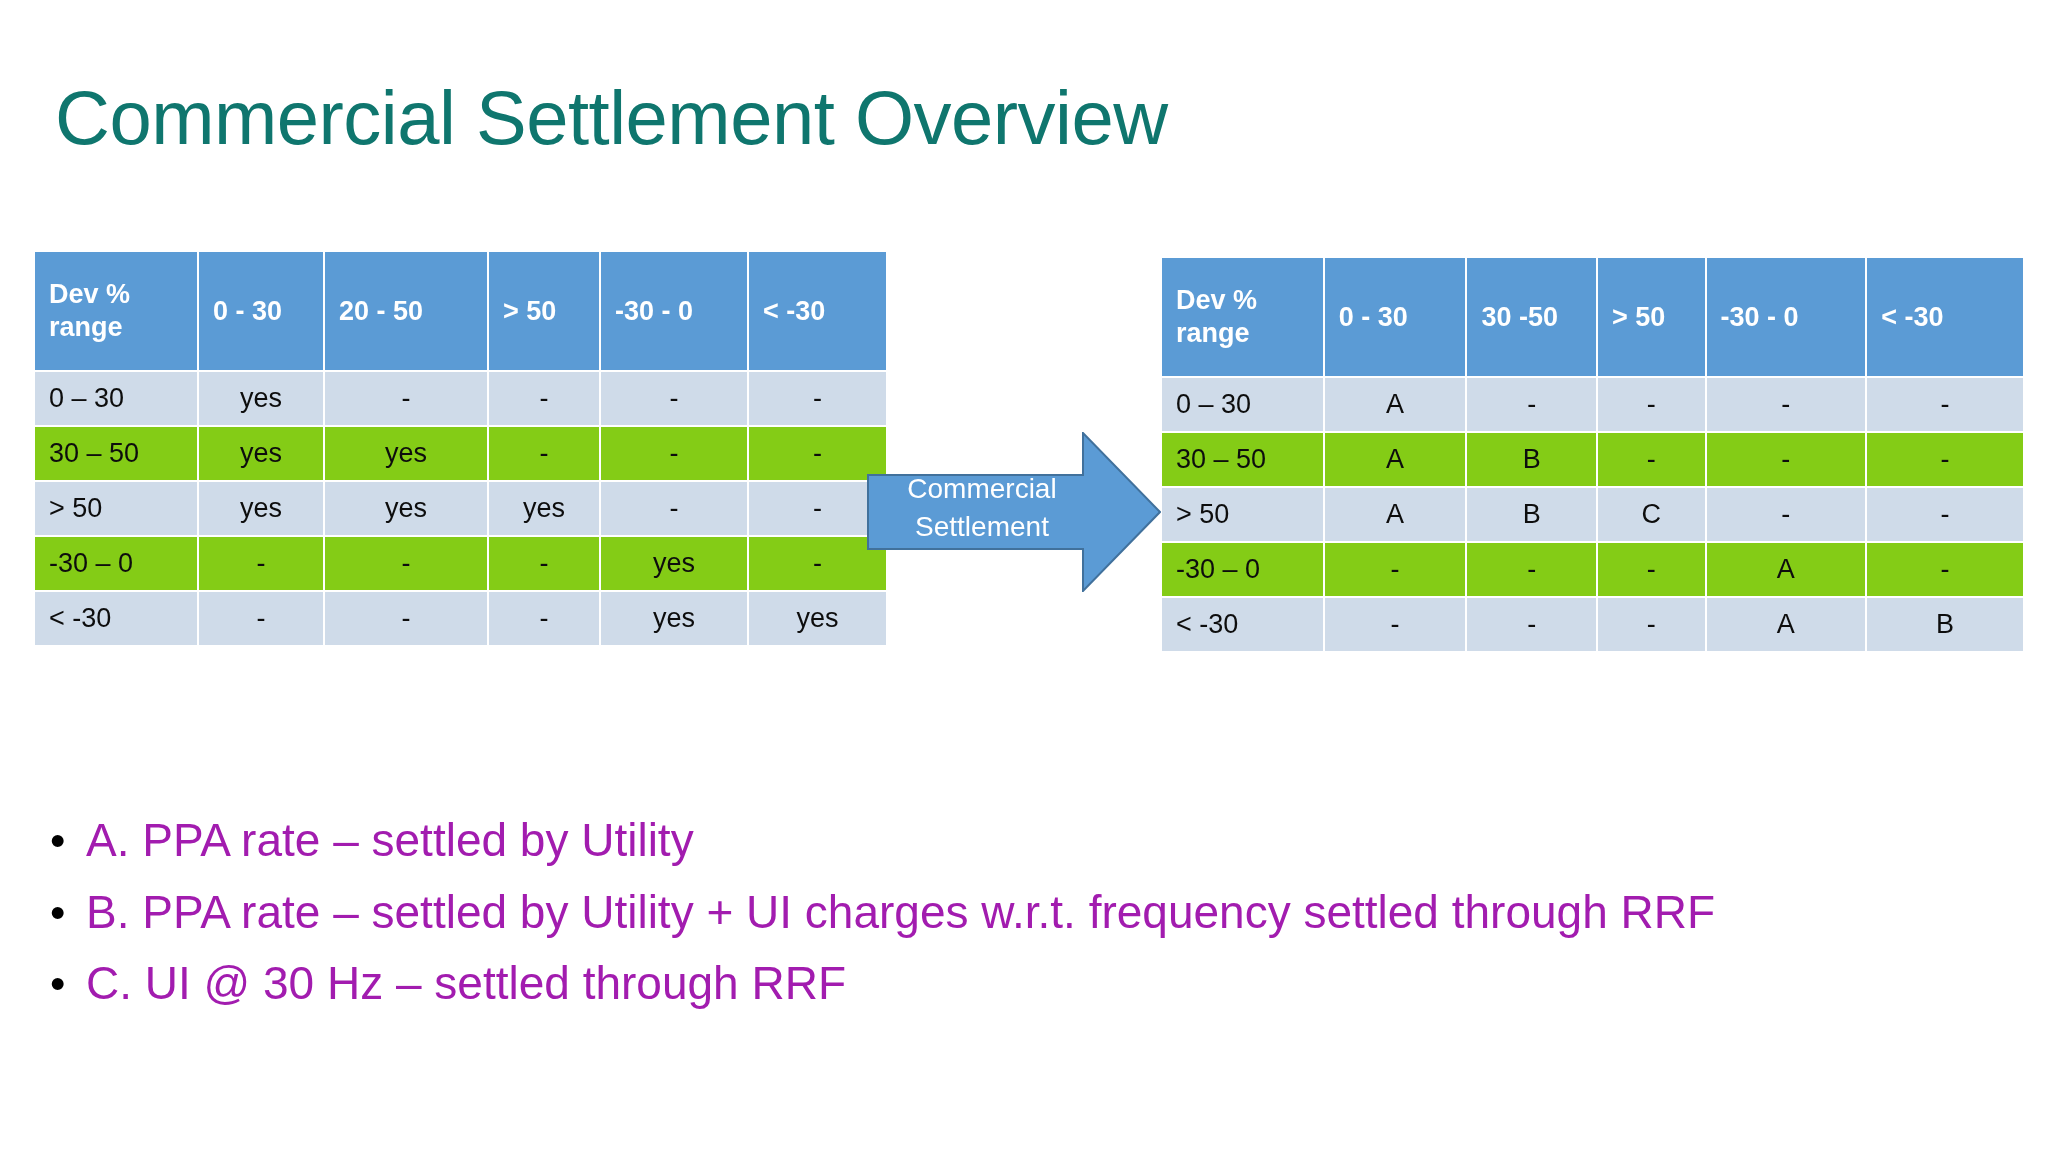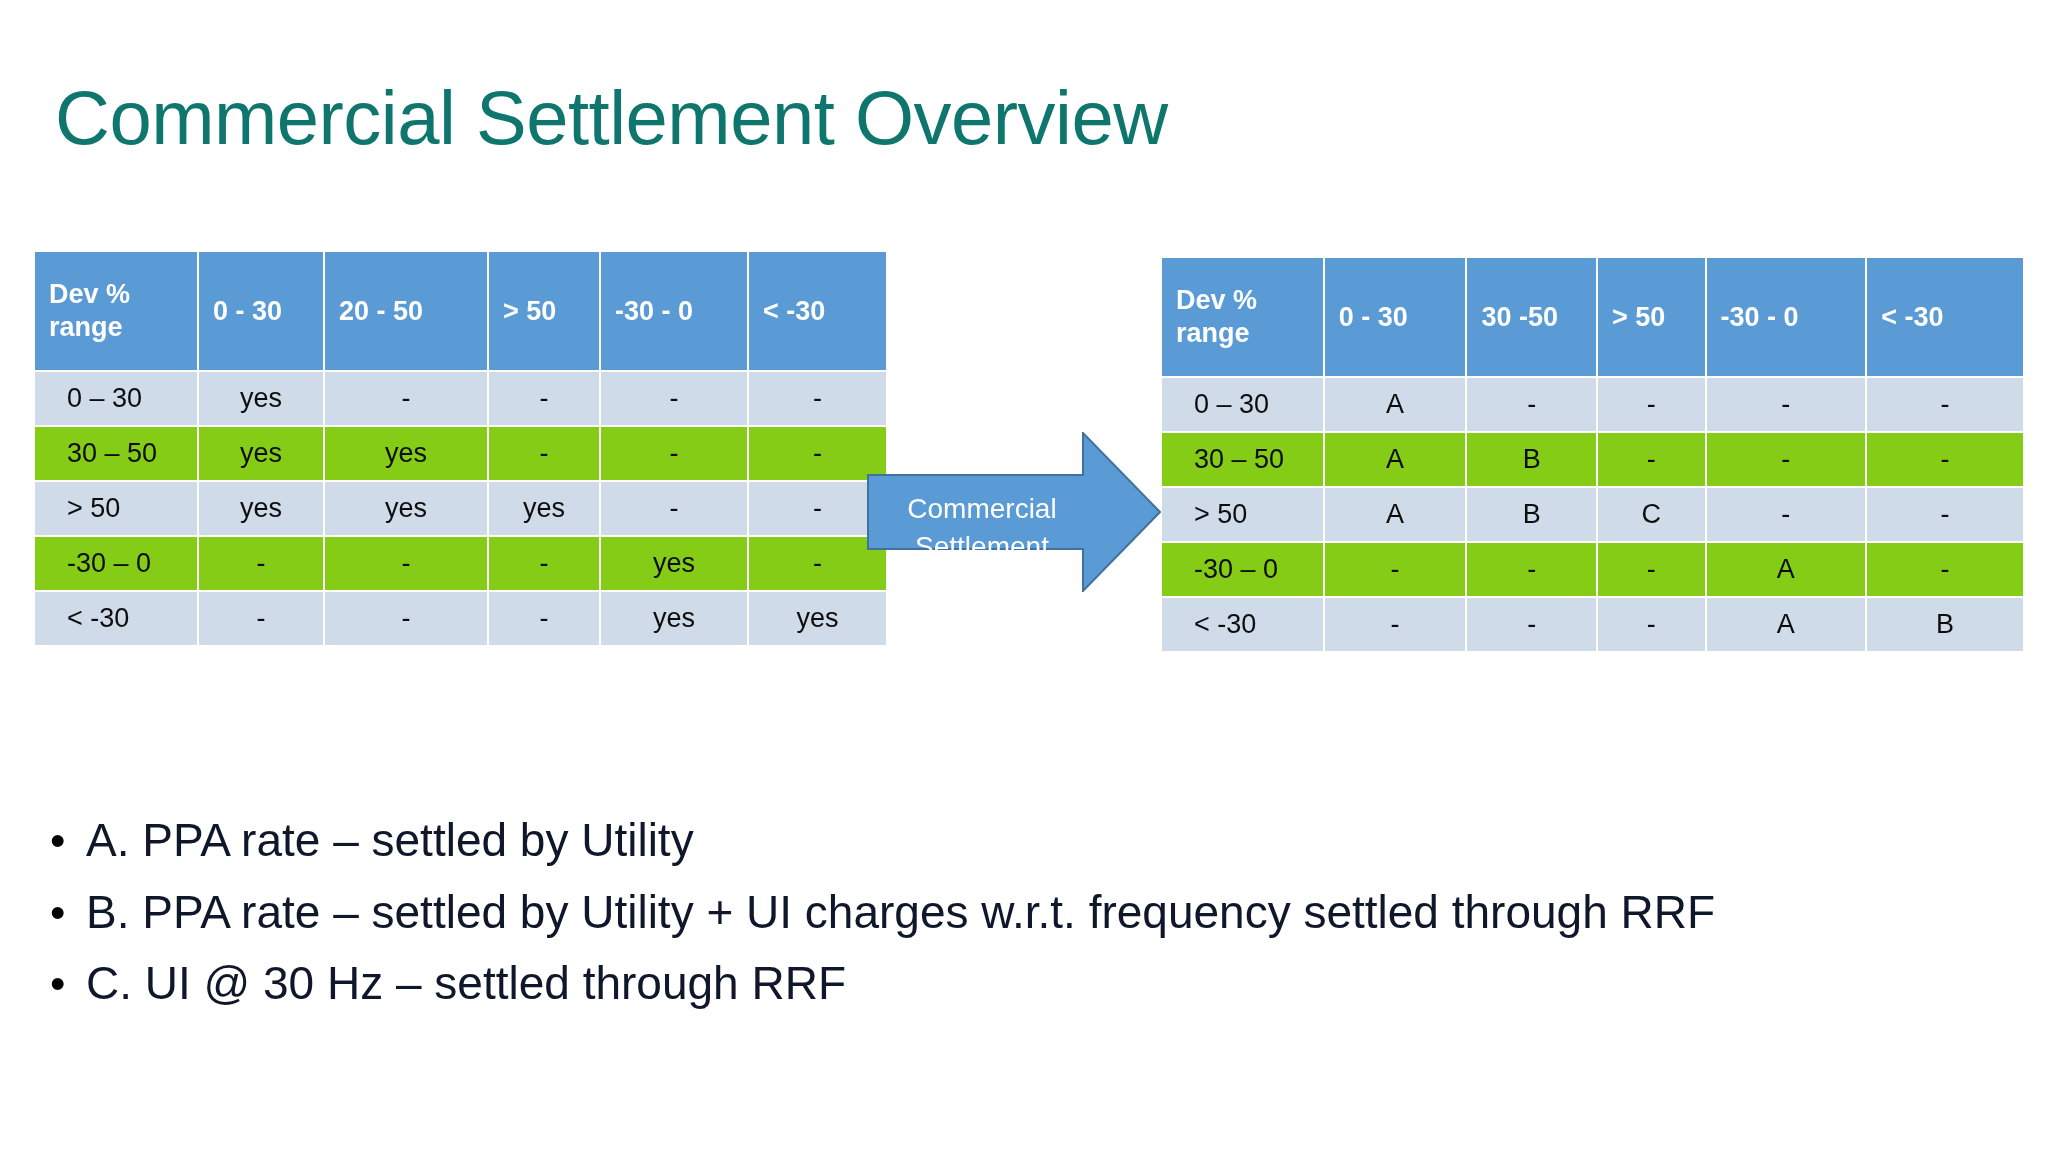--- a/index.html
+++ b/index.html
@@ -66,21 +66,21 @@
     text-align: center;
   }
   .matrix-table tbody tr.row-dark td {
     background: #cfdbe9;
   }
   .matrix-table tbody tr.row-light td {
     background: #84cc16;
   }
   .matrix-table tbody td.rowlabel {
     text-align: left;
-    padding-left: 32px;
+    padding-left: 14px;
   }
 
   
   #table-left {
     left: 33px;
     top: 250px;
     width: 853px;
   }
   #table-left col.c0 { width: 162px; }
   #table-left col.c1 { width: 124px; }
@@ -119,21 +119,20 @@
     position: absolute;
     left: 867px;
     top: 470px;
     width: 230px;
     text-align: center;
     color: #ffffff;
     font-size: 28px;
     line-height: 1.35;
     font-family: "Liberation Sans", sans-serif;
     pointer-events: none;
-    margin-top: 20px;
   }
   .arrow-label span { display: block; }
 
   
   .bullets {
     position: absolute;
     left: 50px;
     top: 815px;
     width: 1990px;
   }
@@ -146,21 +145,21 @@
     width: 36px;
     flex: 0 0 36px;
     font-size: 44px;
     line-height: 1;
     color: #000000;
     text-align: left;
   }
   .bullet-text {
     font-size: 46px;
     line-height: 1.12;
-    color: #0f172a;
+    color: #a21caf;
     white-space: nowrap;
     font-stretch: condensed;
   }
 </style>
 </head>
 <body>
 
 <div class="slide-title">Commercial Settlement Overview</div>
 
 <table class="matrix-table" id="table-left">

